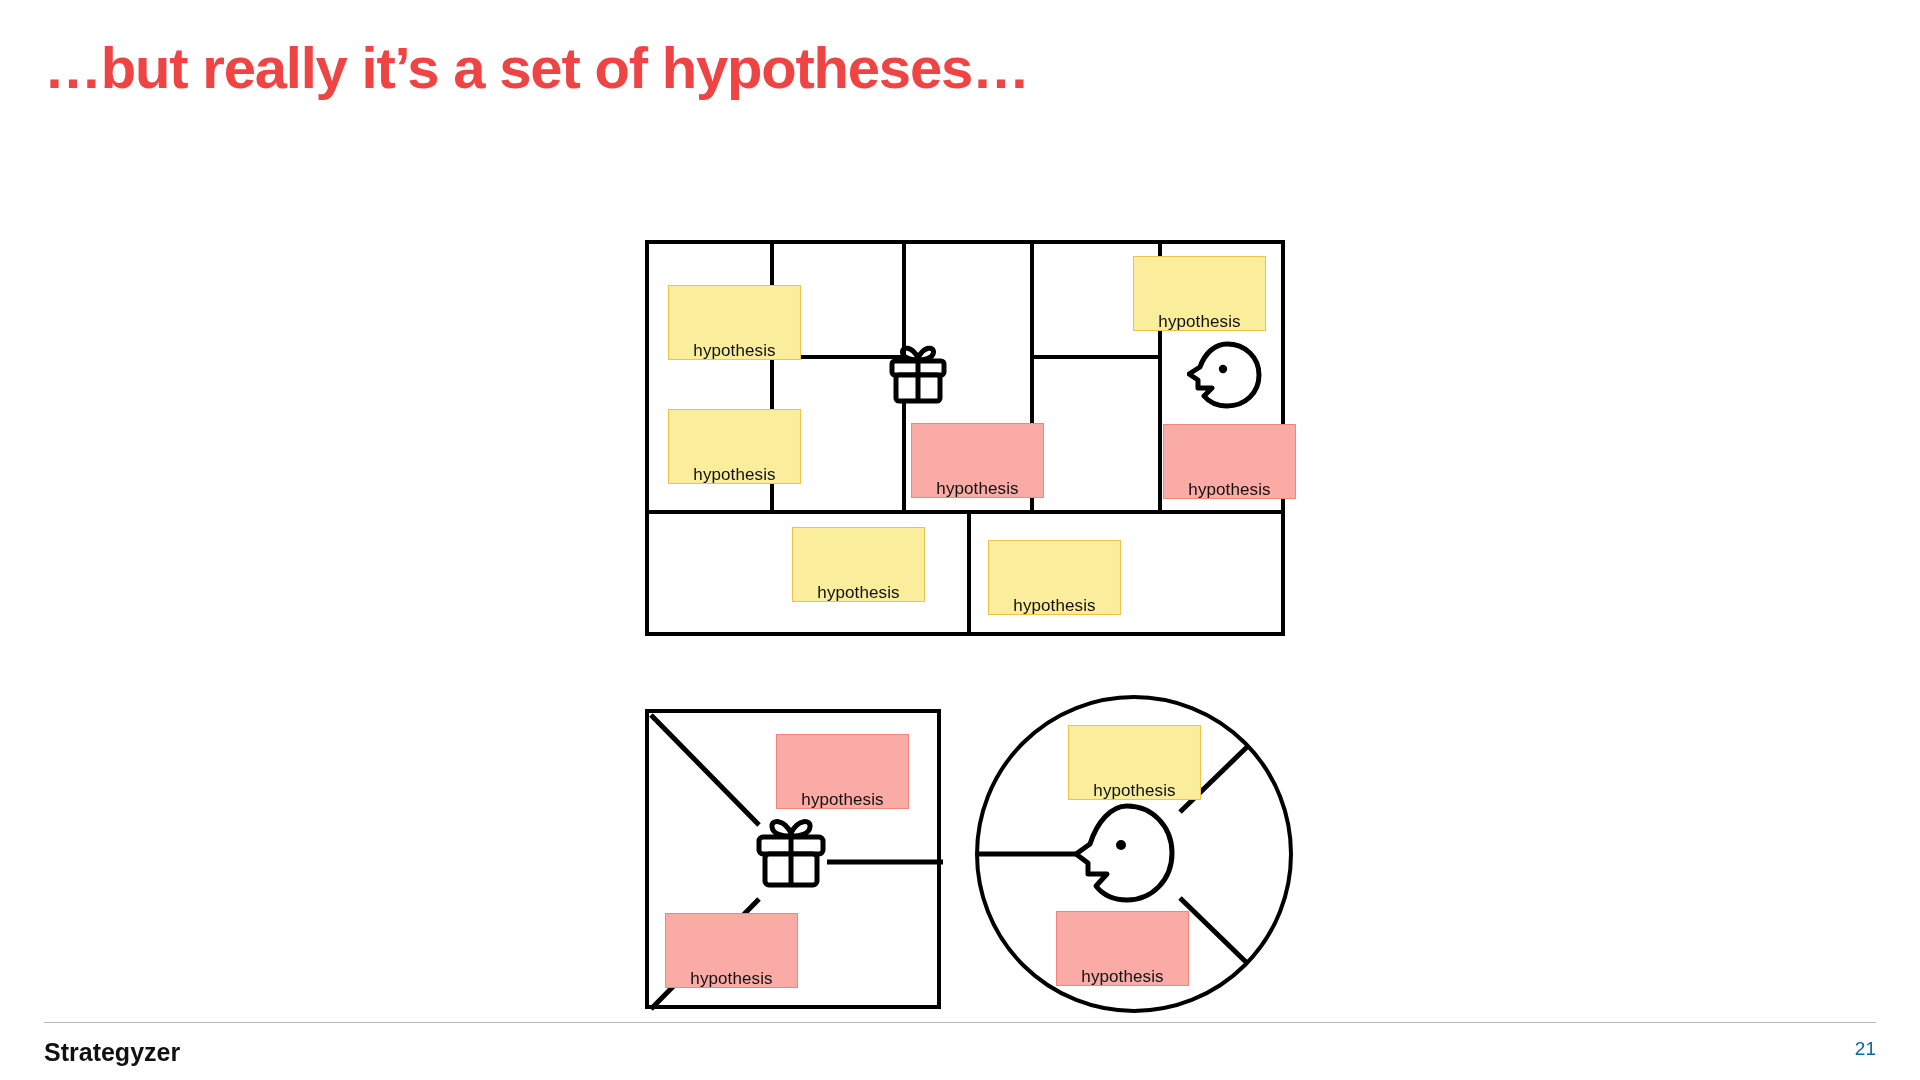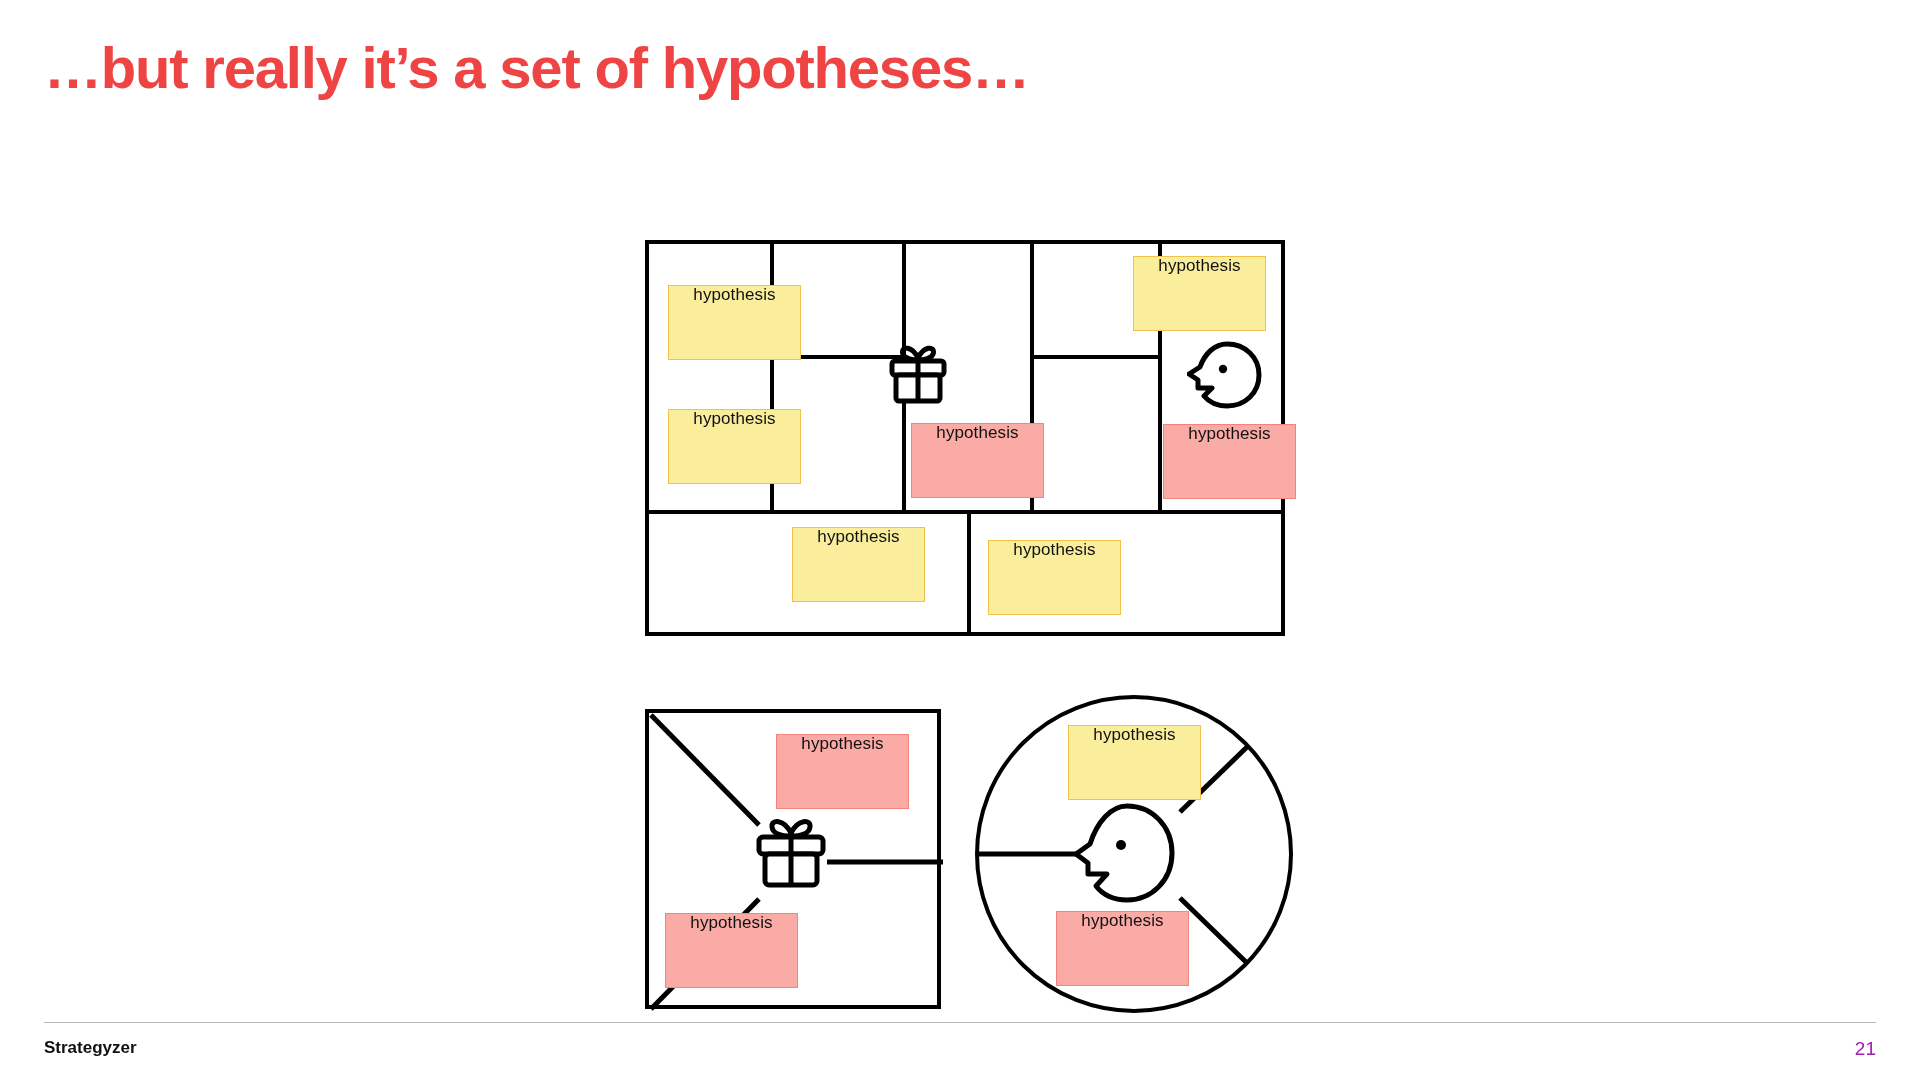--- a/index.html
+++ b/index.html
@@ -100,21 +100,21 @@
     border-radius: 50%;
     box-sizing: border-box;
     background: #ffffff;
   }
 
   
   .note {
     position: absolute;
     box-sizing: border-box;
     display: flex;
-    align-items: flex-start;
+    align-items: flex-end;
     justify-content: center;
     font-size: 17px;
     font-weight: 400;
     color: #111111;
     line-height: 1;
     letter-spacing: 0.1px;
     z-index: 40;
     white-space: nowrap;
   }
   .note.yellow {
@@ -135,31 +135,31 @@
     left: 44px;
     right: 44px;
     top: 1022px;
     height: 1px;
     background: #b8b8b8;
   }
   .footer-left {
     position: absolute;
     left: 44px;
     top: 1038px;
-    font-size: 17px;
+    font-size: 25px;
     font-weight: 700;
     color: #111111;
   }
   .footer-right {
     position: absolute;
     right: 44px;
     top: 1038px;
     font-size: 19px;
     font-weight: 400;
-    color: #a21caf;
+    color: #0369a1;
   }
 </style>
 </head>
 <body>
 
 <div class="slide-title">…but really it’s a set of hypotheses…</div>
 
 <div class="stage">
 
   <div class="bmc">

